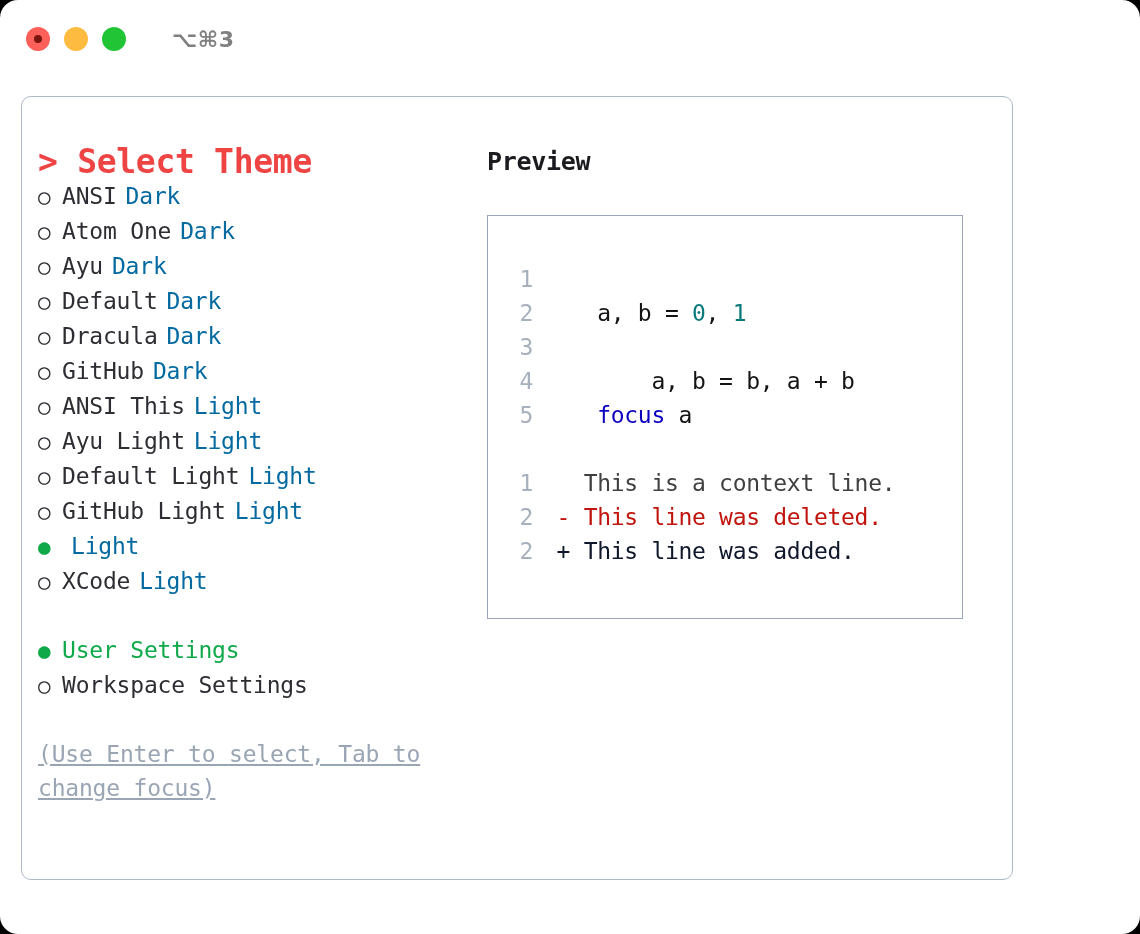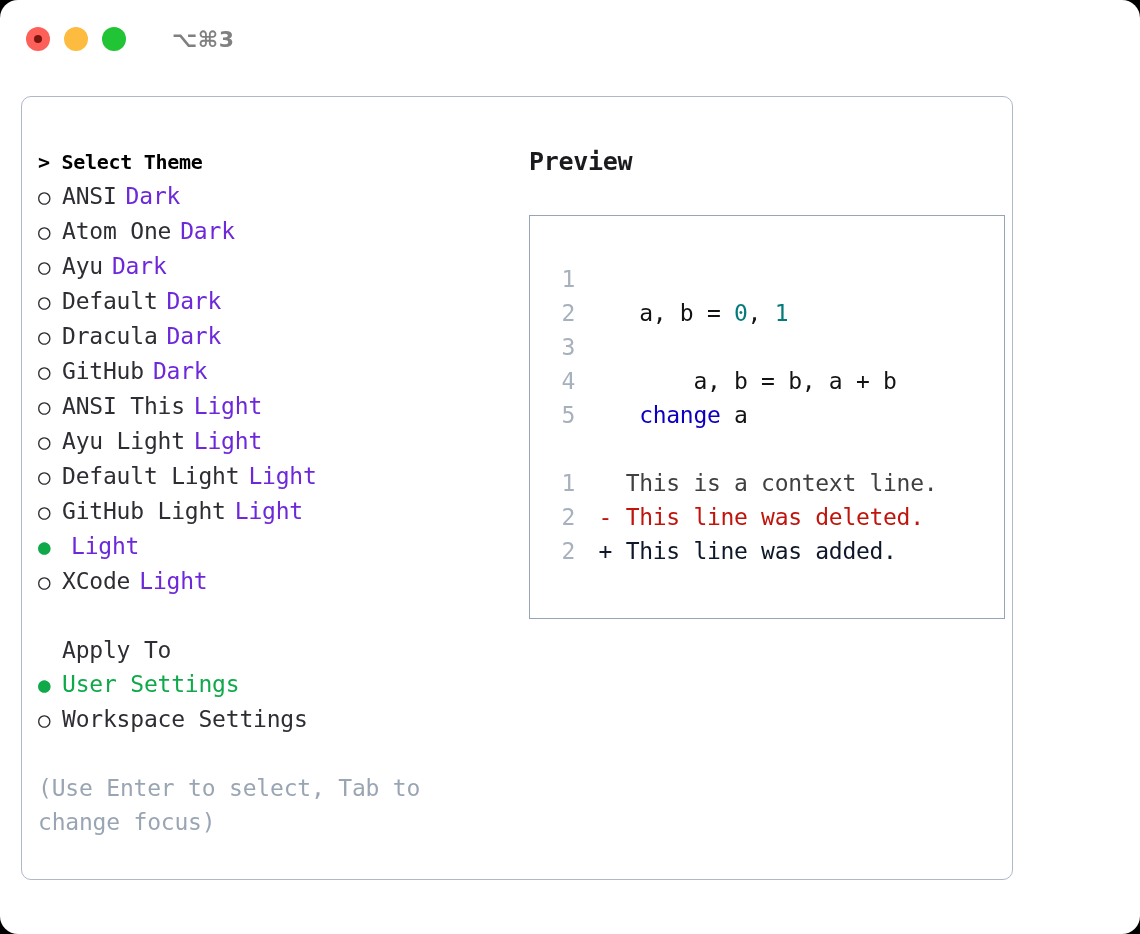--- a/index.html
+++ b/index.html
@@ -90,23 +90,23 @@
 
   
   .left-col {
     position: absolute;
     left: 16px;
     top: 48px;
     width: 450px;
   }
 
   .section-header {
-    font-size: 20px;
+    font-size: 33px;
     font-weight: bold;
-    color: #000000;
+    color: #ef4444;
     line-height: 34px;
     white-space: pre;
     letter-spacing: -0.3px;
   }
 
   .opt-row {
     display: flex;
     align-items: baseline;
     font-size: 23px;
     line-height: 34px;
@@ -121,46 +121,47 @@
     text-align: left;
     font-size: 21px;
     color: #2d2d33;
   }
   .bullet.sel {
     color: #0fa94a;
     font-size: 21px;
   }
   .opt-label { color: #2d2d33; }
   .opt-label.sel { color: #0fa94a; }
-  .opt-suffix { color: #6d28d9; margin-left: 9px; }
+  .opt-suffix { color: #0369a1; margin-left: 9px; }
 
   .spacer-block { height: 34px; }
 
   .apply-header {
     font-size: 23px;
     line-height: 34px;
     color: #2d2d33;
     white-space: pre;
     letter-spacing: -0.2px;
     padding-left: 24px;
   }
 
   .hint {
     margin-top: 34px;
     font-size: 23px;
     line-height: 34px;
     color: #9aa5b4;
     width: 400px;
     letter-spacing: -0.2px;
+    text-decoration: underline;
   }
 
   
   .right-col {
     position: absolute;
-    left: 507px;
+    left: 465px;
     top: 48px;
     width: 490px;
   }
   .preview-title {
     font-size: 25px;
     font-weight: bold;
     color: #1b1b1f;
     line-height: 34px;
     letter-spacing: -0.3px;
   }
@@ -232,38 +233,37 @@
             <div class="opt-row"><span class="bullet">○</span><span class="opt-label">ANSI This</span><span class="opt-suffix">Light</span></div>
             <div class="opt-row"><span class="bullet">○</span><span class="opt-label">Ayu Light</span><span class="opt-suffix">Light</span></div>
             <div class="opt-row"><span class="bullet">○</span><span class="opt-label">Default Light</span><span class="opt-suffix">Light</span></div>
             <div class="opt-row"><span class="bullet">○</span><span class="opt-label">GitHub Light</span><span class="opt-suffix">Light</span></div>
             <div class="opt-row"><span class="bullet sel">●</span><span class="opt-suffix">Light</span></div>
             <div class="opt-row"><span class="bullet">○</span><span class="opt-label">XCode</span><span class="opt-suffix">Light</span></div>
           </div>
 
         <div class="spacer-block"></div>
 
-        <div class="apply-header">Apply To</div>
         <div id="apply-list">
             <div class="opt-row"><span class="bullet sel">●</span><span class="opt-label sel">User Settings</span></div>
             <div class="opt-row"><span class="bullet">○</span><span class="opt-label">Workspace Settings</span></div>
           </div>
 
         <div class="hint">(Use Enter to select, Tab to change focus)</div>
       </div>
 
       <div class="right-col">
         <div class="preview-title">Preview</div>
         <div class="preview-box">
           <div id="code-block">
               <div class="code-line"><span class="lineno">1</span></div>
               <div class="code-line"><span class="lineno">2</span><span class="code-text"><span class="pl">    a, b = </span><span class="num">0</span><span class="pl">, </span><span class="num">1</span></span></div>
               <div class="code-line"><span class="lineno">3</span></div>
               <div class="code-line"><span class="lineno">4</span><span class="code-text"><span class="pl">        a, b = b, a + b</span></span></div>
-              <div class="code-line"><span class="lineno">5</span><span class="code-text"><span class="pl">    </span><span class="kw">change</span><span class="pl"> a</span></span></div>
+              <div class="code-line"><span class="lineno">5</span><span class="code-text"><span class="pl">    </span><span class="kw">focus</span><span class="pl"> a</span></span></div>
             </div>
           <div class="gap-lines"></div>
           <div id="diff-block">
               <div class="code-line"><span class="lineno">1</span><span class="diff-ctx">   This is a context line.</span></div>
               <div class="code-line"><span class="lineno">2</span><span class="diff-del"> - This line was deleted.</span></div>
               <div class="code-line"><span class="lineno">2</span><span class="diff-add"> + This line was added.</span></div>
             </div>
         </div>
       </div>
 

